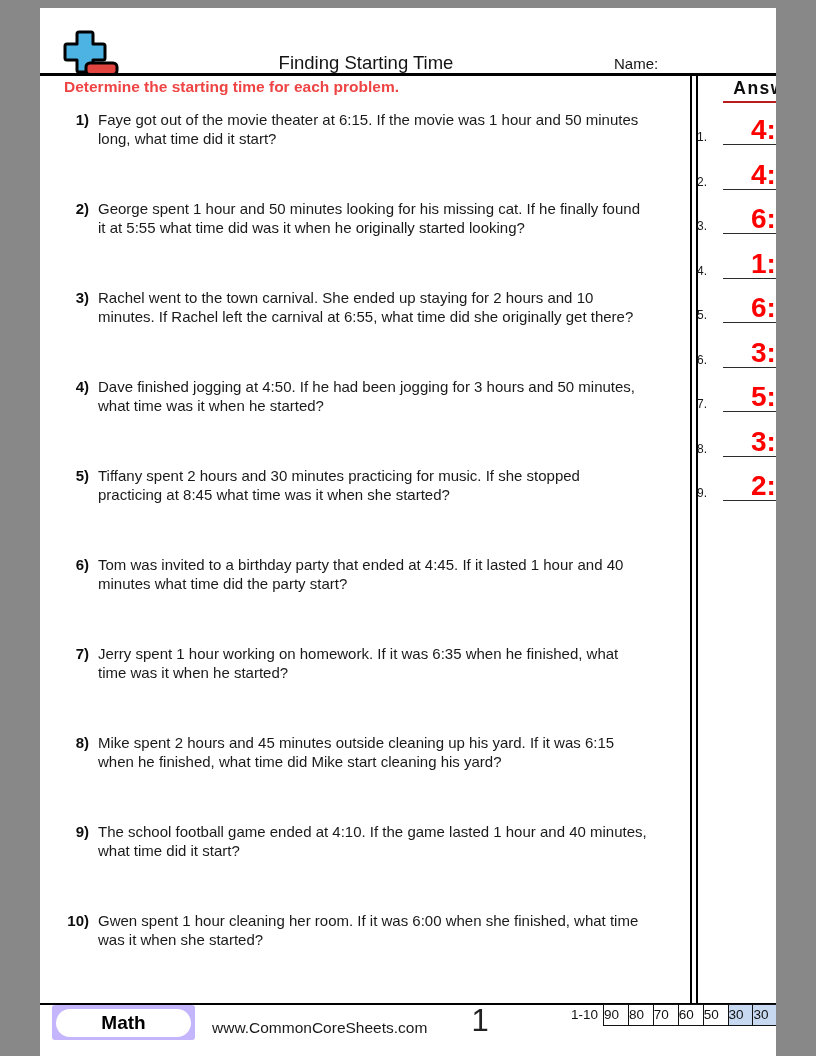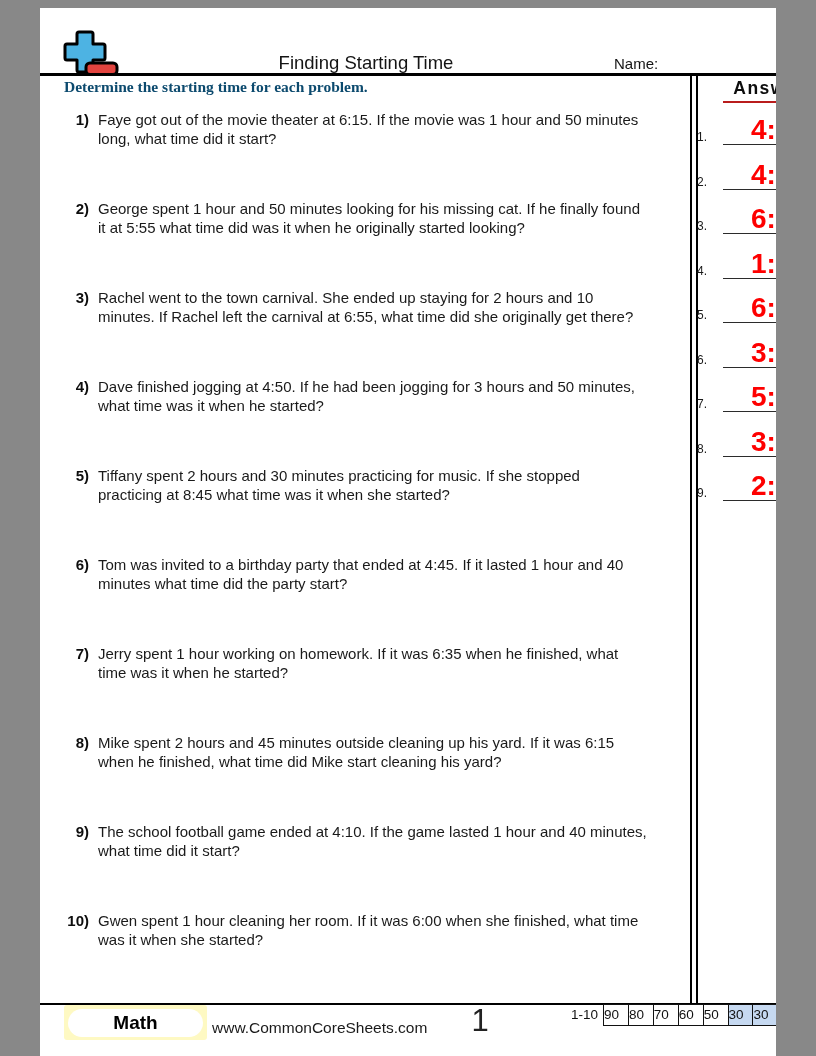--- a/index.html
+++ b/index.html
@@ -16,21 +16,21 @@
     text-align: center; font-size: 18.5px; color: #141414;
   }
   .name-label { position: absolute; left: 574px; top: 47px; font-size: 15px; color: #141414; }
   .answer-key {
     position: absolute; left: 622px; top: 42px; width: 180px;
     font-size: 20px; font-weight: bold; color: #fe0000; letter-spacing: .5px;
   }
   .header-rule { position: absolute; left: 0; top: 65px; width: 816px; height: 3px; background: #000; }
   .instruction {
     position: absolute; left: 24px; top: 70px; width: 600px;
-    font-size: 15.5px; font-weight: bold; color: #0c4a6e; font-family: Liberation Serif, serif;
+    font-size: 15.5px; font-weight: bold; color: #ef4444;
   }
   
   .vertical-divider {
     position: absolute; left: 650px; top: 68px; height: 928px; width: 8px;
     border-left: 2.5px solid #000; border-right: 2.5px solid #000;
   }
   
   .problem { position: absolute; left: 24px; width: 622px; display: flex; }
   .pnum {
     width: 34px; padding-right: 9px; flex: 0 0 34px;
@@ -51,22 +51,22 @@
     display: flex; align-items: flex-end;
   }
   .anum { flex: 0 0 26px; font-size: 12px; color: #1a1a1a; padding-bottom: 1px; }
   .aval {
     flex: 1; text-align: center; font-size: 28px; font-weight: bold; color: #fe0000;
     border-bottom: 1.8px solid #2b2b2b; padding-bottom: 2px; line-height: 24px;
   }
   
   .footer-rule { position: absolute; left: 0; top: 995px; width: 816px; height: 1.5px; background: #000; }
   .math-badge {
-    position: absolute; left: 24px; top: 997px; width: 143px; height: 35px;
-    background: #fef9c3; border-radius: 3px;
+    position: absolute; left: 12px; top: 997px; width: 143px; height: 35px;
+    background: #c4b5fd; border-radius: 3px;
   }
   .math-pill {
     position: absolute; left: 4px; top: 3.5px; right: 4px; bottom: 3.5px;
     background: #fff; border-radius: 15px;
     display: flex; align-items: center; justify-content: center;
   }
   .math-pill span { font-size: 19px; font-weight: bold; color: #000; }
   .website { position: absolute; left: 172px; top: 1011px; font-size: 15.5px; color: #1a1a1a; }
   .page-number {
     position: absolute; left: 400px; top: 995px; width: 80px; text-align: center;

